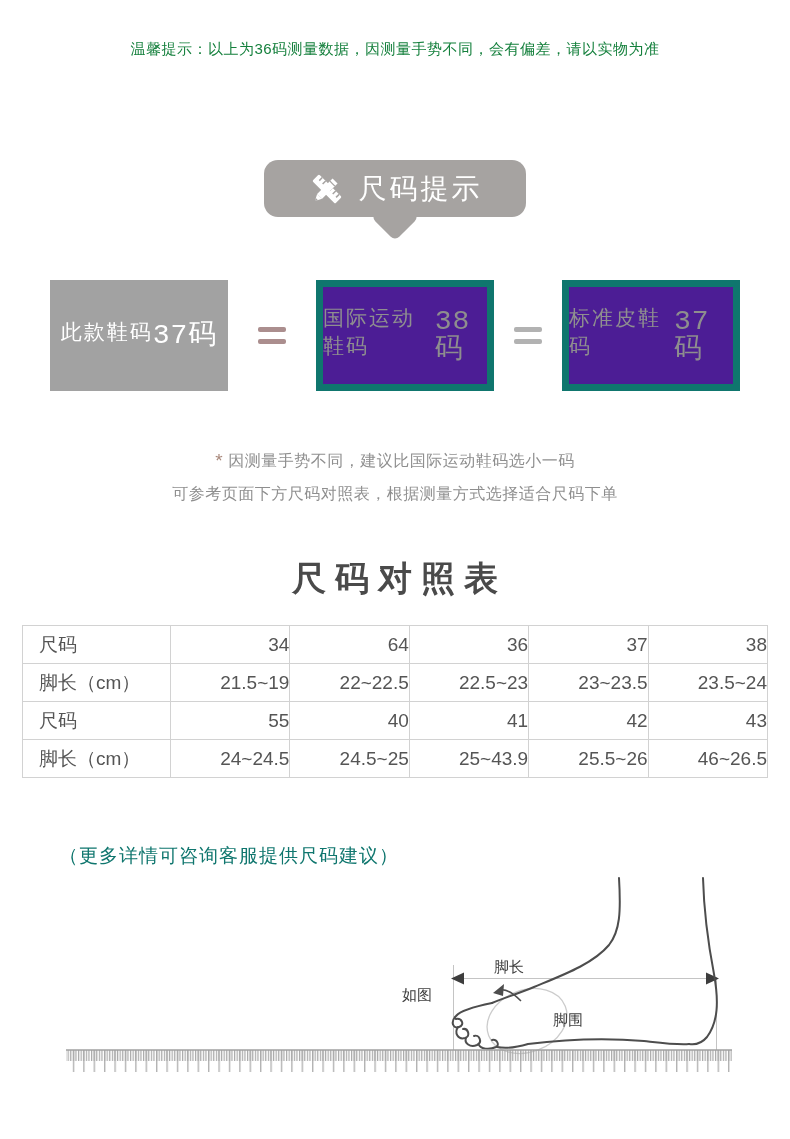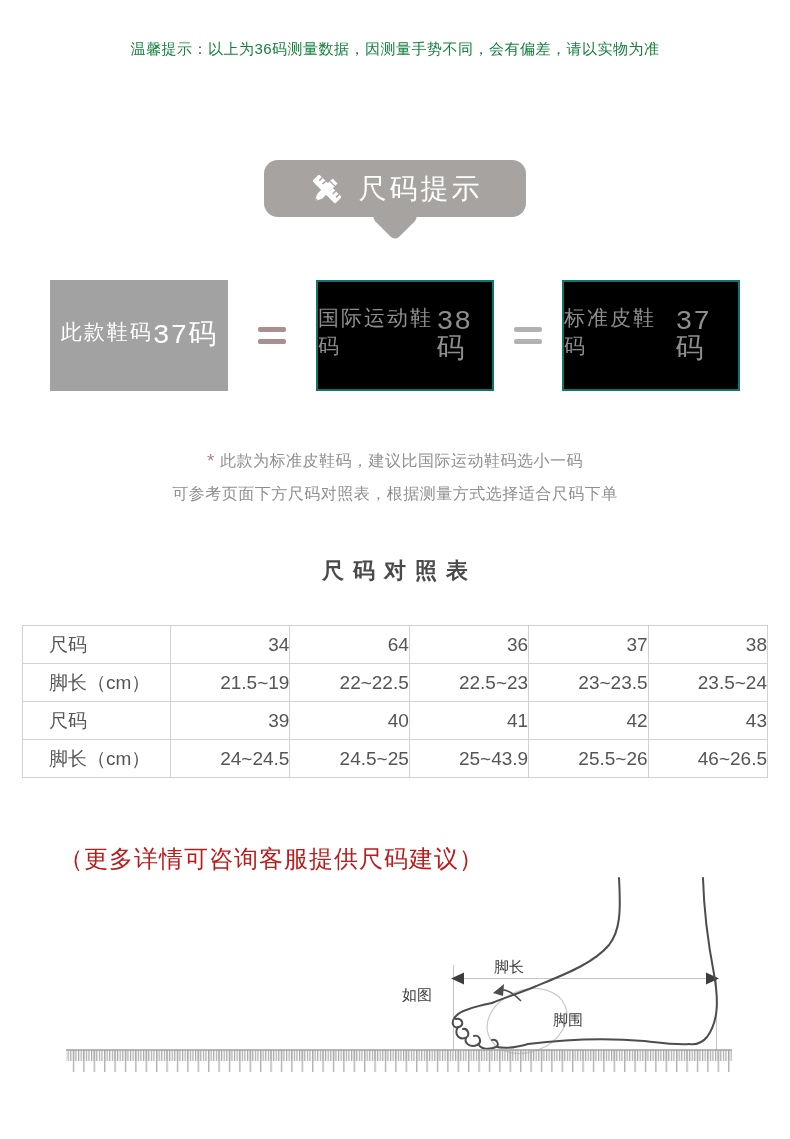--- a/index.html
+++ b/index.html
@@ -21,48 +21,48 @@
                    width:34px; height:34px; background:#a6a3a1; border-radius:6px;
                    transform:rotate(45deg); }
 
   
   .conversion { position:absolute; top:280px; left:0; width:100%; display:flex;
                 justify-content:center; align-items:center; }
   .size-box { width:178px; height:111px; display:flex; flex-direction:row;
               justify-content:center; align-items:center; }
   .size-box.filled { background:#a2a2a2; }
   .size-box.filled .size-box-label, .size-box.filled .size-box-value { color:#ffffff; }
-  .size-box.outlined { background:#000000; border:2px solid #0f766e; }
+  .size-box.outlined { background:#4c1d95; border:7px solid #0f766e; }
   .size-box.outlined .size-box-label { color:#8f8f8f; }
   .size-box.outlined .size-box-value { color:#8e8e8e; }
   .size-box-label { font-size:21px; letter-spacing:2px; margin-bottom:7px; }
   .size-box-value { font-size:28px; line-height:1; font-weight:300; letter-spacing:1px;font-family:Liberation Mono, monospace; }
   .eq { display:flex; flex-direction:column; gap:7px; }
   .eq span { width:28px; height:5px; border-radius:2px; display:block; }
   .eq-accent { margin:0 30px; }
   .eq-accent span { background:#ab8e8e; }
   .eq-gray { margin:0 20px; }
   .eq-gray span { background:#b2b2b2; }
 
   
   .note { position:absolute; top:444px; left:0; width:100%; text-align:center;
           font-size:16px; color:#8f8f8f; line-height:33px; letter-spacing:0.5px; }
   .note-star { color:#a9897c; font-size:19px; margin-right:5px; vertical-align:-1px; }
 
   
   .chart-title { position:absolute; top:556px; left:0; width:100%; text-align:center;
-                 font-size:22px; font-weight:700; color:#4a4a4a; letter-spacing:9px;
+                 font-size:34px; font-weight:700; color:#4a4a4a; letter-spacing:9px;
                  text-indent:9px; }
   .size-table { position:absolute; top:625px; left:22px; width:746px;
                 border-collapse:collapse; table-layout:fixed; font-size:19px; color:#555555; }
   .size-table td { border:1px solid #d2d2d2; height:38px; text-align:right; }
-  .size-table td.rowlabel { width:148px; text-align:left; padding-left:26px;margin-left:44px; }
-
-  
-  .footer-tip { position:absolute; top:843px; left:59px; font-size:24px; color:#b91c1c;
+  .size-table td.rowlabel { width:148px; text-align:left; padding-left:16px;margin-left:44px; }
+
+  
+  .footer-tip { position:absolute; top:843px; left:59px; font-size:19px; color:#0f766e;
                 letter-spacing:1px; }
 
   
   .diagram { position:absolute; top:870px; left:0; }
   .diagram text { font-family:"Liberation Sans","DejaVu Sans",sans-serif; }
 </style>
 </head>
 <body>
 
 <div class="page">
@@ -114,21 +114,21 @@
         <span></span>
         <span></span>
       </div>
     <div class="size-box outlined">
       <div class="size-box-label">标准皮鞋码</div>
       <div class="size-box-value">37码</div>
     </div>
   </div>
 
   <div class="note">
-    <div class="note-line"><span class="note-star">*</span><span>此款为标准皮鞋码，建议比国际运动鞋码选小一码</span></div>
+    <div class="note-line"><span class="note-star">*</span><span>因测量手势不同，建议比国际运动鞋码选小一码</span></div>
     <div class="note-line">可参考页面下方尺码对照表，根据测量方式选择适合尺码下单</div>
   </div>
 
   <h2 class="chart-title">尺码对照表</h2>
 
   <table class="size-table">
     <tbody>
       <tr>
         <td class="rowlabel">尺码</td>
         <td>34</td>
@@ -140,21 +140,21 @@
       <tr>
         <td class="rowlabel">脚长（cm）</td>
         <td>21.5~19</td>
         <td>22~22.5</td>
         <td>22.5~23</td>
         <td>23~23.5</td>
         <td>23.5~24</td>
       </tr>
       <tr>
         <td class="rowlabel">尺码</td>
-        <td>39</td>
+        <td>55</td>
         <td>40</td>
         <td>41</td>
         <td>42</td>
         <td>43</td>
       </tr>
       <tr>
         <td class="rowlabel">脚长（cm）</td>
         <td>24~24.5</td>
         <td>24.5~25</td>
         <td>25~43.9</td>

